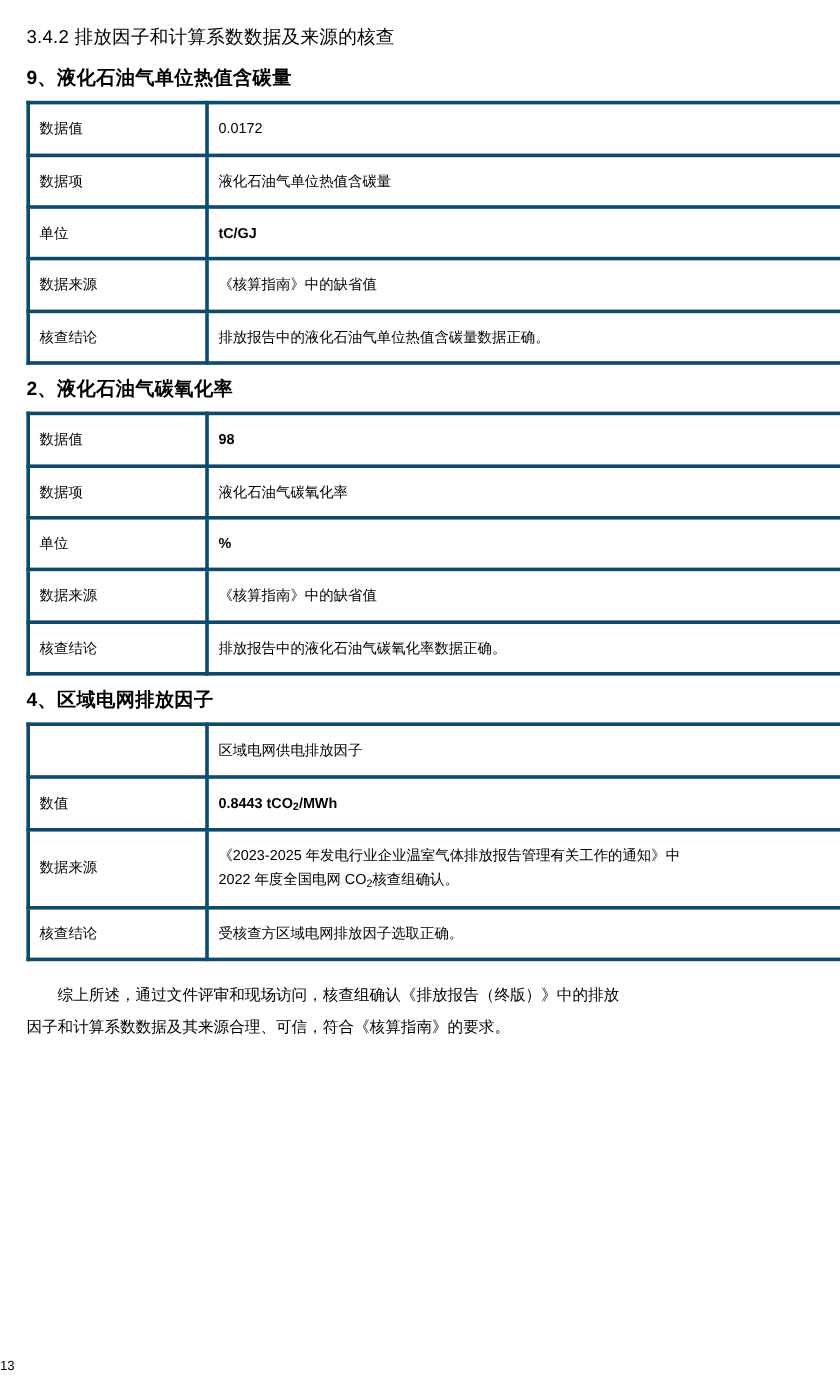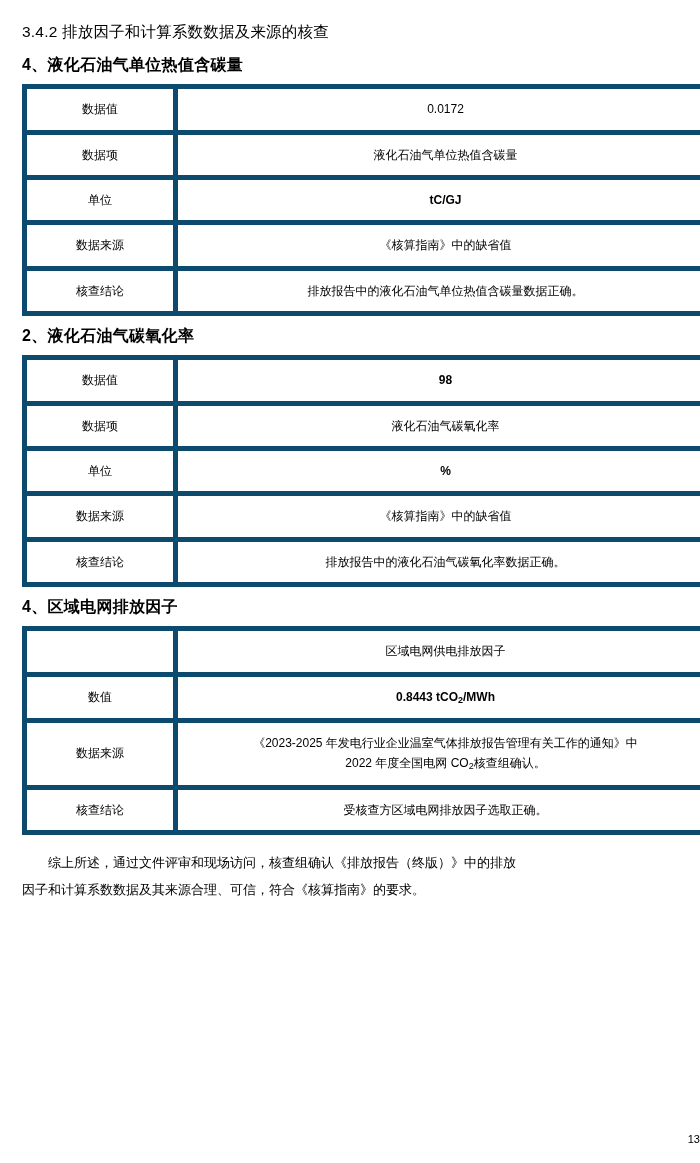--- a/index.html
+++ b/index.html
@@ -36,25 +36,25 @@
     margin: 10px 0 8px 0;
     letter-spacing: 0.3px;
   }
   table.data-table {
     border-collapse: collapse;
     width: 651px;
     margin: 0 0 6px 0;
     table-layout: fixed;
   }
   table.data-table td {
-    border: 5px solid #0c4a6e;
+    border: 3px solid #0c4a6e;
     font-family: "Liberation Sans", sans-serif;
     font-size: 12px;
     padding: 10px 8px;
-    text-align: center;
+    text-align: left;
     vertical-align: middle;
     line-height: 1.7;
   }
   td.label-cell {
     width: 130px;
   }
   td.value-cell {
     width: 519px;
   }
   td.value-left {
@@ -76,33 +76,33 @@
     text-align: justify;
     text-justify: inter-ideograph;
     margin: 14px 0 0 0;
     text-indent: 2em;
   }
   .page-number {
     position: absolute;
     bottom: 18px;
     left: 0;
     width: 700px;
-    text-align: right;
+    text-align: left;
     font-family: "Liberation Sans", sans-serif;
     font-size: 11px;
   }
 </style>
 </head>
 <body>
 
 <div class="page">
 
   <div class="section-heading">3.4.2 排放因子和计算系数数据及来源的核查</div>
 
-  <div class="sub-heading">4、液化石油气单位热值含碳量</div>
+  <div class="sub-heading">9、液化石油气单位热值含碳量</div>
   <table class="data-table">
     <tbody>
       <tr>
         <td class="label-cell">数据值</td>
         <td class="value-cell">0.0172</td>
       </tr>
       <tr>
         <td class="label-cell">数据项</td>
         <td class="value-cell">液化石油气单位热值含碳量</td>
       </tr>

